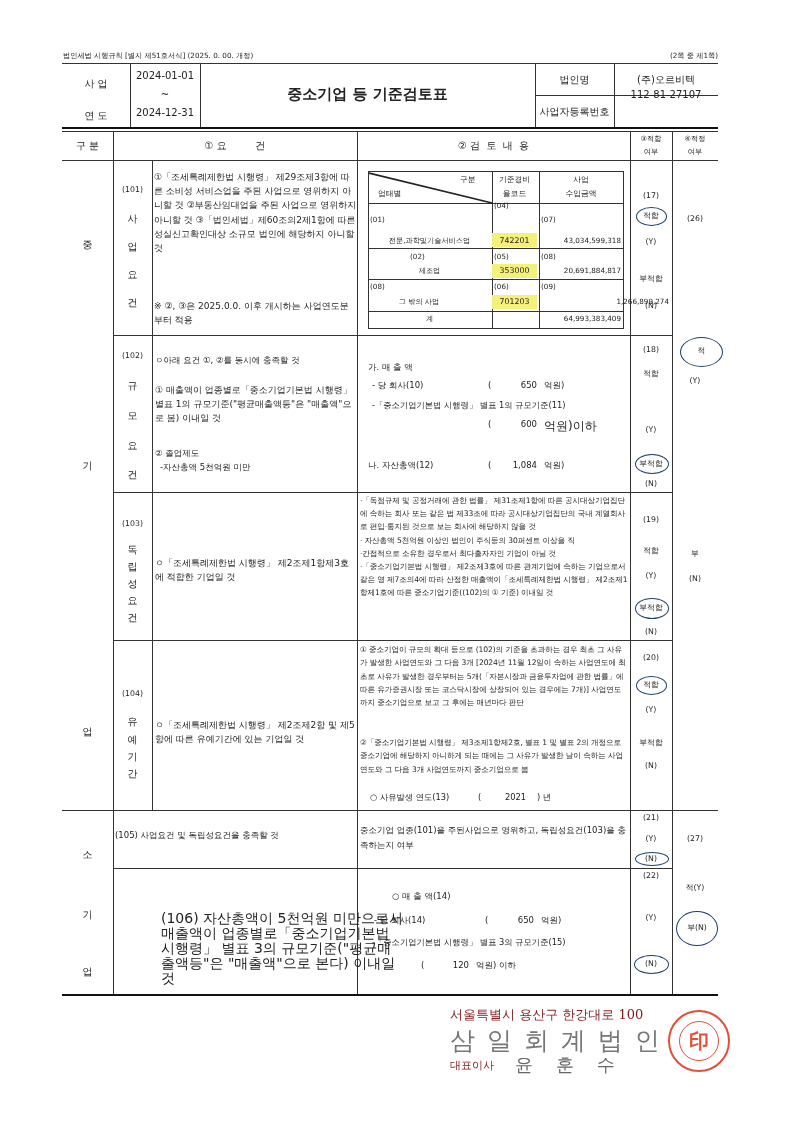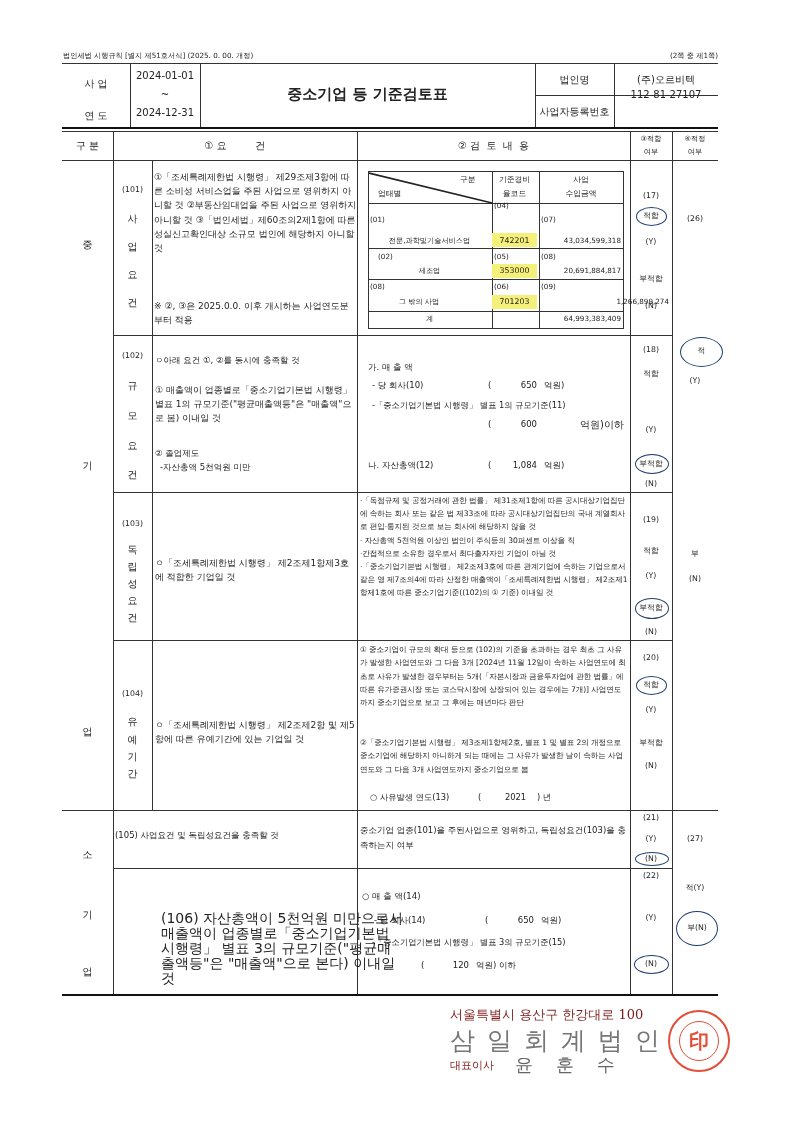--- a/index.html
+++ b/index.html
@@ -112,21 +112,21 @@
 <div class="t xs center" style="left:538px;top:190px;width:86px;">수입금액</div>
 
 <div class="t tiny" style="left:370px;top:216px;">(01)</div>
 <div class="t tiny center" style="left:368px;top:237px;width:123px;">전문,과학및기술서비스업</div>
 <div class="t tiny" style="left:494px;top:202px;">(04)</div>
 <div class="yellow" style="left:492px;top:233px;width:45px;height:14px;"></div>
 <div class="t xs center" style="left:491px;top:237px;width:47px;">742201</div>
 <div class="t tiny" style="left:541px;top:216px;">(07)</div>
 <div class="t tiny right" style="left:538px;top:237px;width:83px;">43,034,599,318</div>
 
-<div class="t tiny" style="left:350px;top:253px;padding-left:28px;">(02)</div>
+<div class="t tiny" style="left:382px;top:253px;padding-left:28px;">(02)</div>
 <div class="t tiny center" style="left:368px;top:267px;width:123px;">제조업</div>
 <div class="t tiny" style="left:494px;top:253px;">(05)</div>
 <div class="yellow" style="left:492px;top:264px;width:45px;height:14px;"></div>
 <div class="t xs center" style="left:491px;top:267px;width:47px;">353000</div>
 <div class="t tiny" style="left:541px;top:253px;">(08)</div>
 <div class="t tiny right" style="left:538px;top:267px;width:83px;">20,691,884,817</div>
 
 <div class="t tiny" style="left:370px;top:283px;">(08)</div>
 <div class="t tiny center" style="left:368px;top:298px;width:102px;">그 밖의 사업</div>
 <div class="t tiny" style="left:494px;top:283px;">(06)</div>
@@ -157,21 +157,21 @@
 <div class="t" style="left:160px;top:463px;font-size:8.5px;">-자산총액 5천억원 미만</div>
 
 <div class="t" style="left:368px;top:363px;font-size:8.5px;">가. 매 출 액</div>
 <div class="t" style="left:372px;top:381px;font-size:8.5px;">- 당 회사(10)</div>
 <div class="t" style="left:488px;top:381px;font-size:8.5px;">(</div>
 <div class="t right" style="left:500px;top:381px;width:37px;font-size:8.5px;">650</div>
 <div class="t" style="left:544px;top:381px;font-size:8.5px;">억원)</div>
 <div class="t" style="left:372px;top:401px;font-size:8.3px;">-「중소기업기본법 시행령」 별표 1의 규모기준(11)</div>
 <div class="t" style="left:488px;top:420px;font-size:8.5px;">(</div>
 <div class="t right" style="left:500px;top:420px;width:37px;font-size:8.5px;">600</div>
-<div class="t" style="left:544px;top:420px;font-size:10px;margin-left:36px;">억원)이하</div>
+<div class="t" style="left:544px;top:420px;font-size:12px;">억원)이하</div>
 <div class="t" style="left:368px;top:461px;font-size:8.5px;">나. 자산총액(12)</div>
 <div class="t" style="left:488px;top:461px;font-size:8.5px;">(</div>
 <div class="t right" style="left:500px;top:461px;width:37px;font-size:8.5px;">1,084</div>
 <div class="t" style="left:544px;top:461px;font-size:8.5px;">억원)</div>
 
 <div class="t xs center" style="left:630px;top:346px;width:42px;">(18)</div>
 <div class="t xs center" style="left:630px;top:370px;width:42px;">적합</div>
 <div class="t xs center" style="left:630px;top:426px;width:42px;">(Y)</div>
 <div class="circle" style="left:635px;top:454px;width:34px;height:20px;"></div>
 <div class="t xs center" style="left:630px;top:460px;width:42px;">부적합</div>
@@ -223,21 +223,21 @@
 
 <div class="t" style="left:115px;top:831px;font-size:8.5px;">(105) 사업요건 및 독립성요건을 충족할 것</div>
 <div class="para" style="left:360px;top:823px;width:268px;line-height:15px;font-size:8.5px;">중소기업 업종(101)을 주된사업으로 영위하고, 독립성요건(103)을 충족하는지 여부</div>
 <div class="t xs center" style="left:630px;top:814px;width:42px;">(21)</div>
 <div class="t xs center" style="left:630px;top:835px;width:42px;">(Y)</div>
 <div class="circle" style="left:635px;top:852px;width:34px;height:14px;"></div>
 <div class="t xs center" style="left:630px;top:855px;width:42px;">(N)</div>
 <div class="t xs center" style="left:672px;top:835px;width:46px;">(27)</div>
 
 <div class="para" style="left:115px;top:911px;width:242px;line-height:15px;font-size:14px;padding-left:46px;">(106) 자산총액이 5천억원 미만으로서 매출액이 업종별로「중소기업기본법 시행령」 별표 3의 규모기준("평균매출액등"은 "매출액"으로 본다) 이내일 것</div>
-<div class="t" style="left:362px;top:892px;font-size:8.5px;">○ 매 출 액(14)</div>
+<div class="t" style="left:392px;top:892px;font-size:8.5px;">○ 매 출 액(14)</div>
 <div class="t" style="left:374px;top:916px;font-size:8.5px;">- 당 회사(14)</div>
 <div class="t" style="left:485px;top:916px;font-size:8.5px;">(</div>
 <div class="t right" style="left:497px;top:916px;width:37px;font-size:8.5px;">650</div>
 <div class="t" style="left:541px;top:916px;font-size:8.5px;">억원)</div>
 <div class="t" style="left:372px;top:938px;font-size:8.3px;">-「중소기업기본법 시행령」 별표 3의 규모기준(15)</div>
 <div class="t" style="left:421px;top:961px;font-size:8.5px;">(</div>
 <div class="t right" style="left:433px;top:961px;width:36px;font-size:8.5px;">120</div>
 <div class="t" style="left:476px;top:961px;font-size:8.5px;">억원) 이하</div>
 
 <div class="t xs center" style="left:630px;top:872px;width:42px;">(22)</div>

